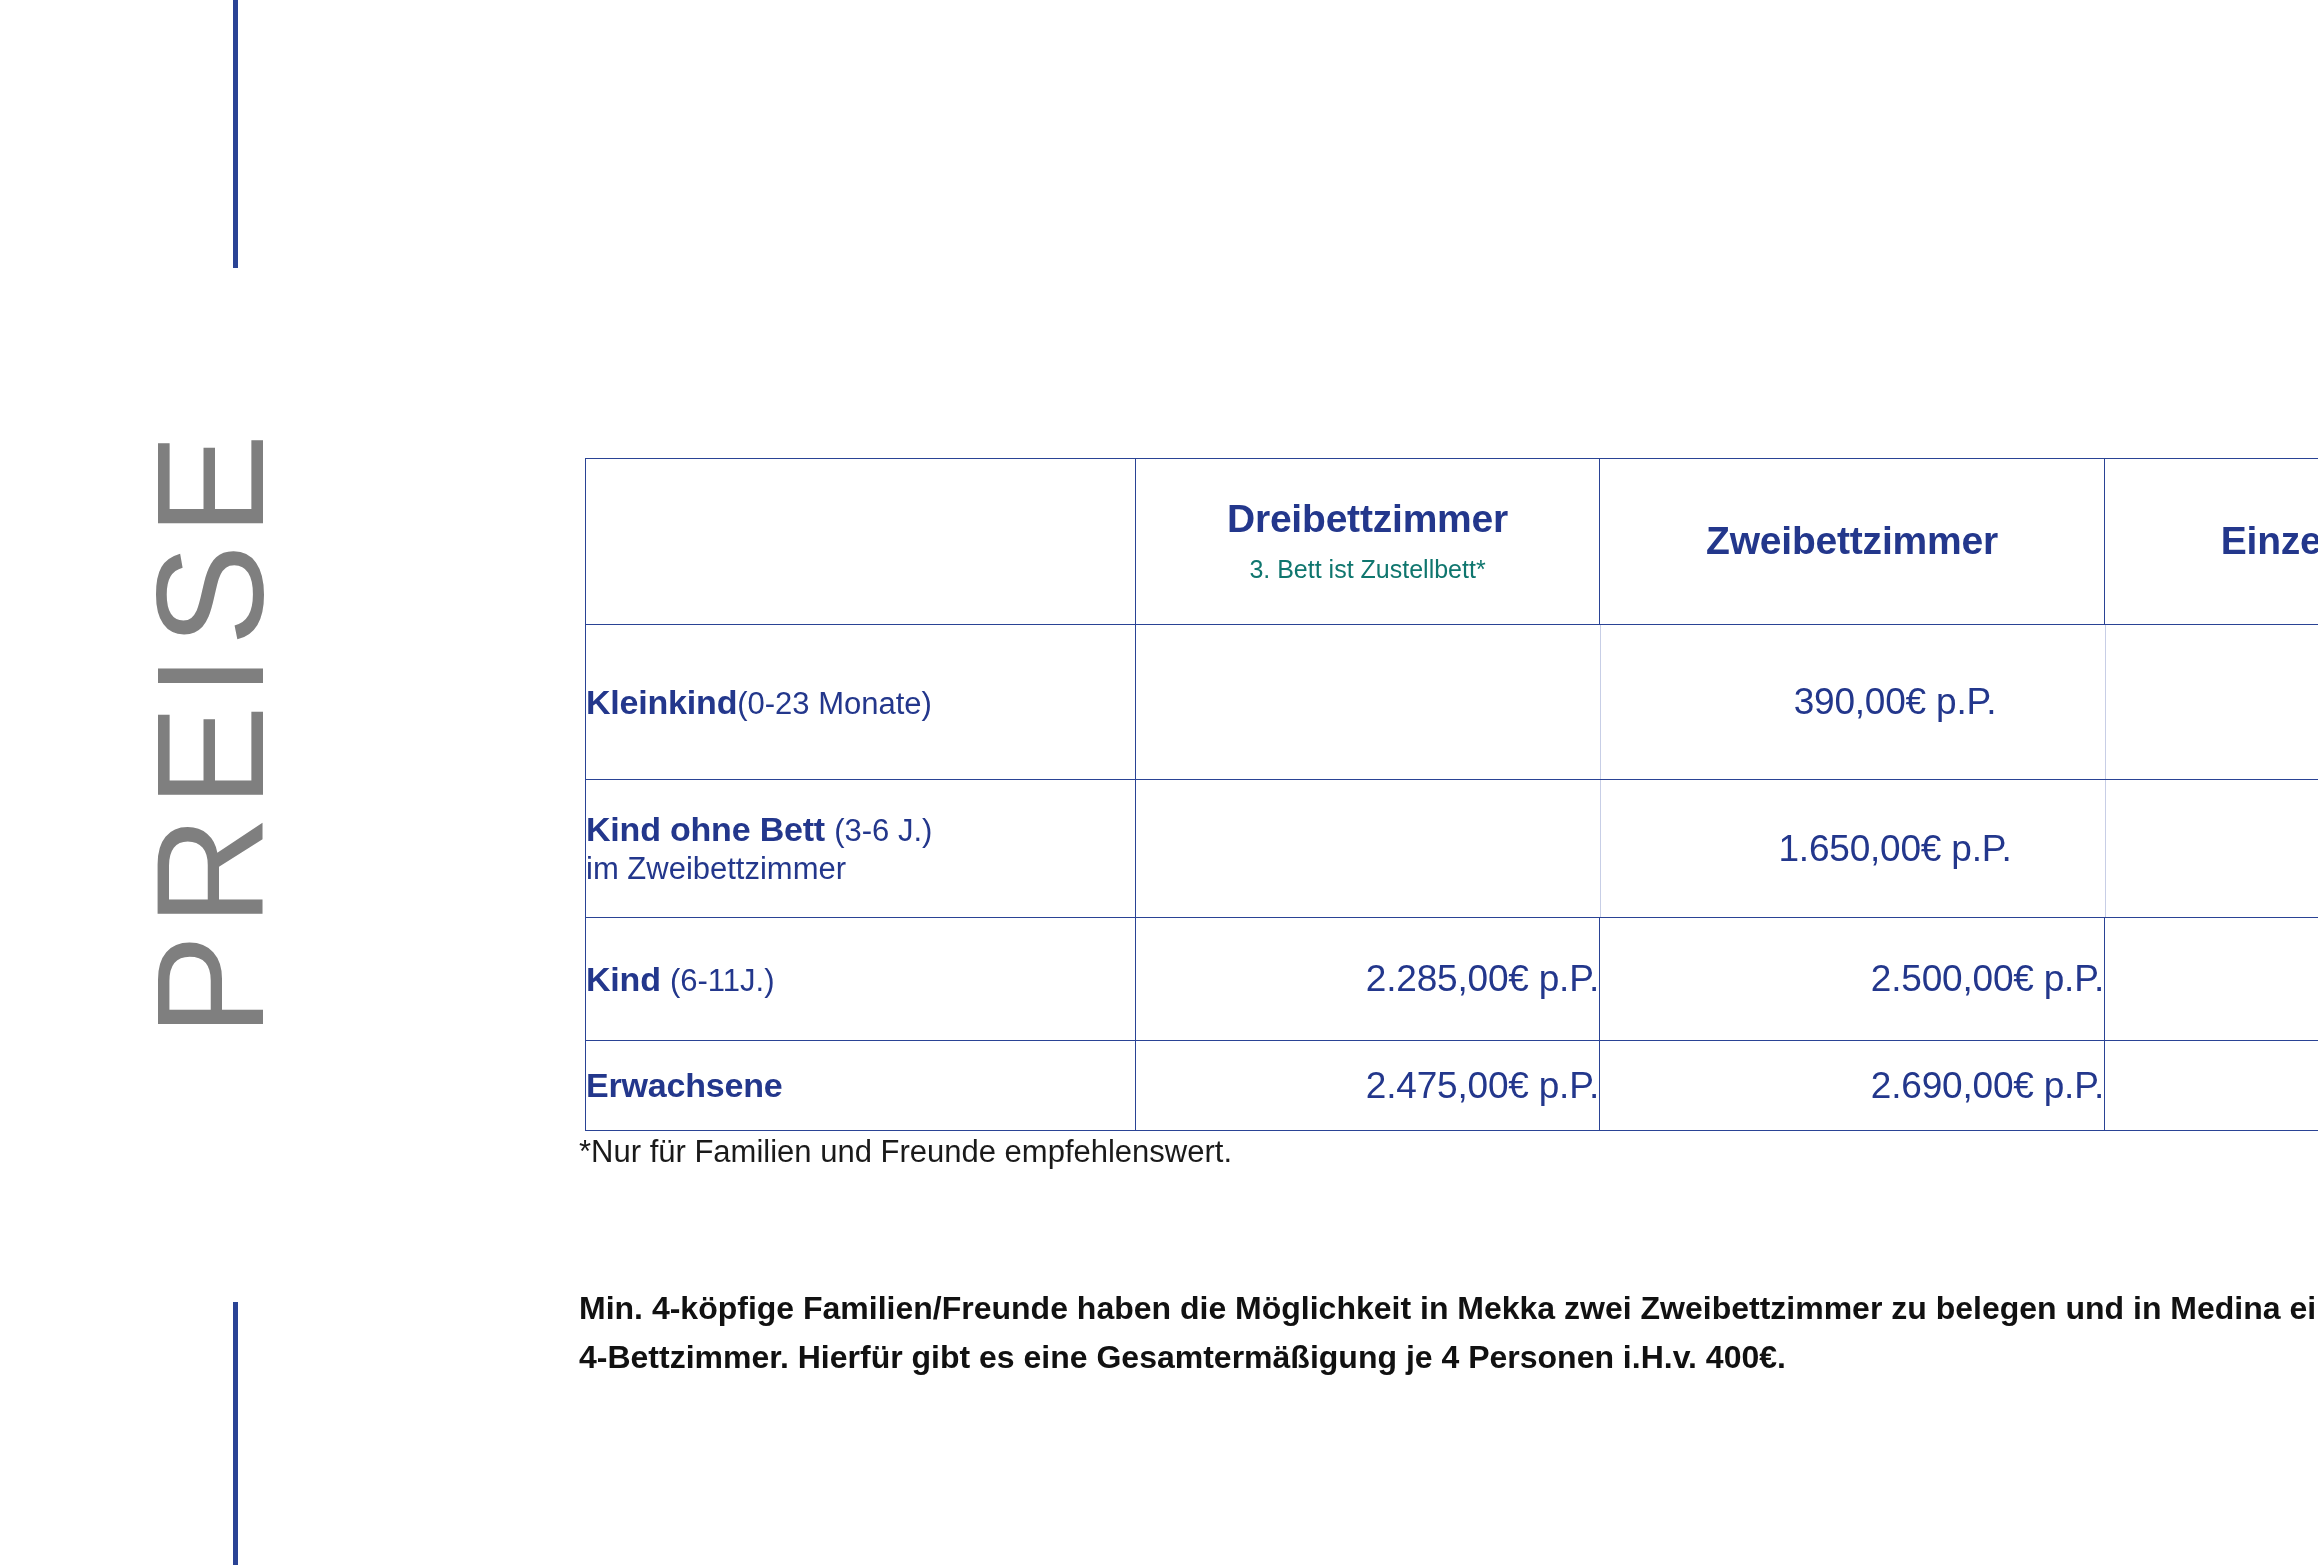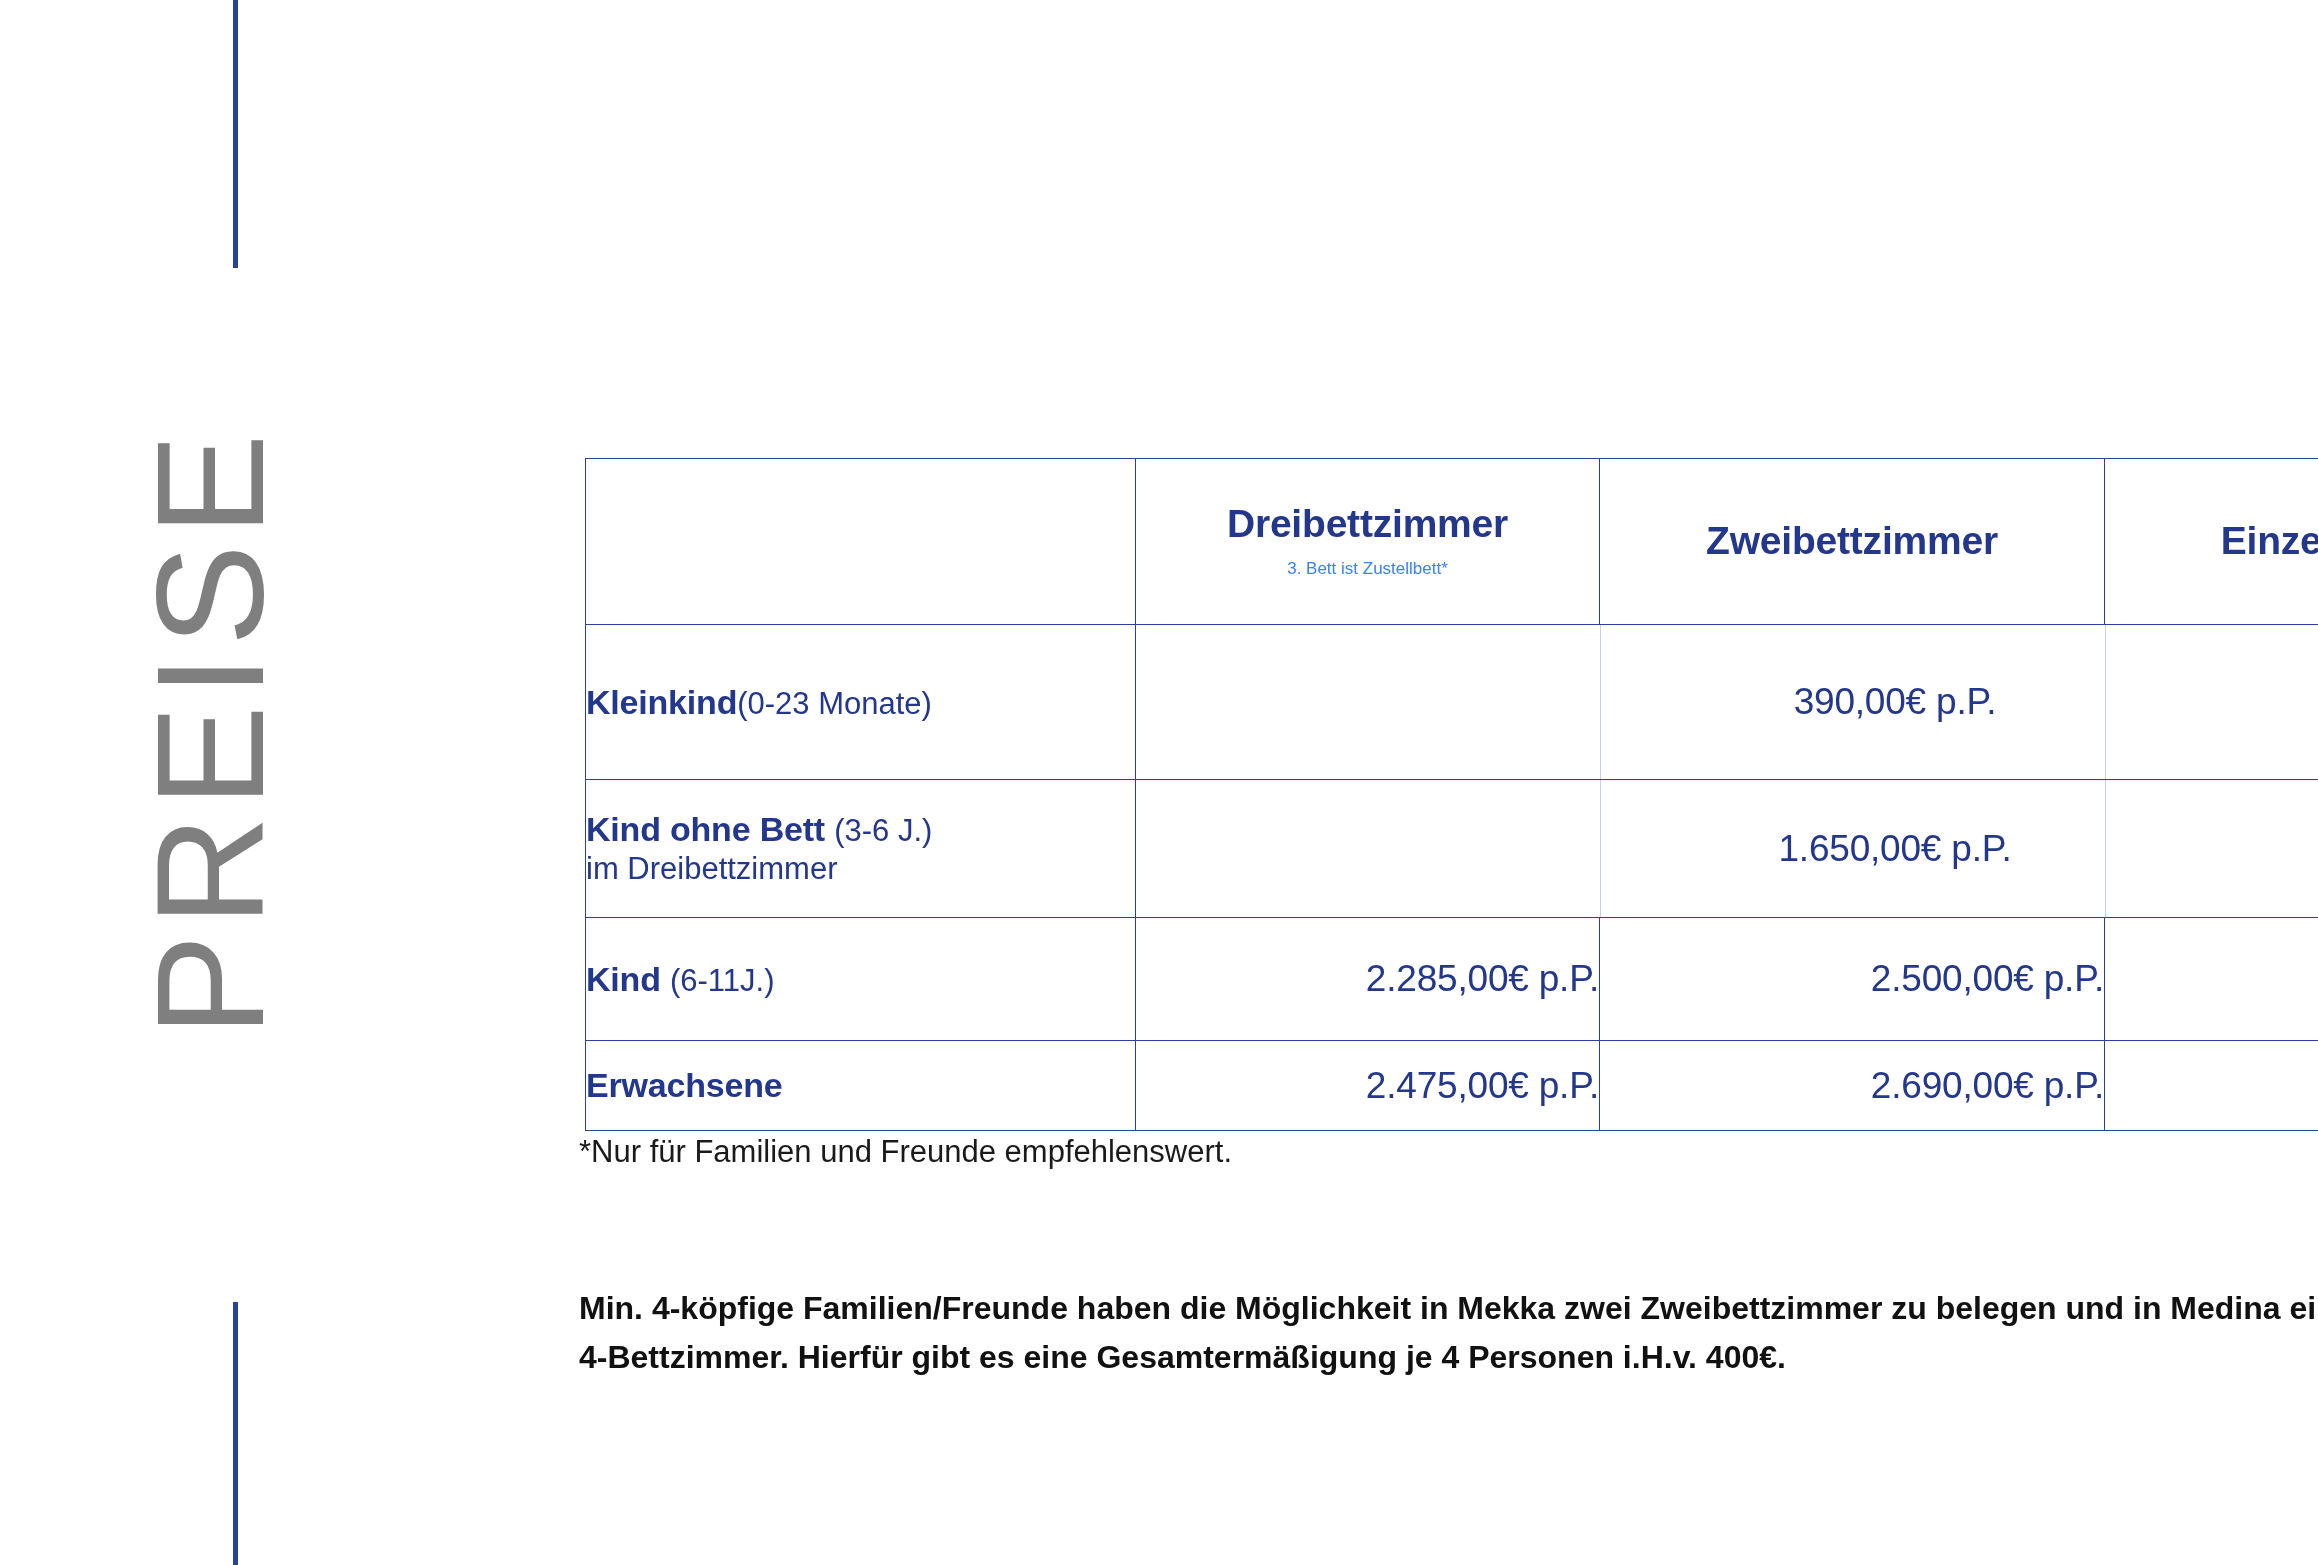--- a/index.html
+++ b/index.html
@@ -80,22 +80,22 @@
   .hdr-title {
     text-align: center;
     color: #23378C;
     font-size: 39px;
     font-weight: bold;
     line-height: 1.05;
     letter-spacing: -0.2px;
   }
   .hdr-sub {
     text-align: center;
-    color: #3b82f6;
-    font-size: 17px;
+    color: #0f766e;
+    font-size: 25px;
     font-weight: 400;
     line-height: 1.2;
     margin-top: 14px;
   }
 
   
   .label-cell {
     padding-left: 32px;
     color: #23378C;
     line-height: 1.18;
@@ -225,21 +225,21 @@
             <span class="ghost-sep s1"></span>
             <span class="ghost-sep s2"></span>
             <span>390,00€ p.P.</span>
           </div>
         </td>
       </tr>
 
       <tr class="r2">
         <td class="label-cell">
           <span class="label-strong">Kind ohne Bett </span><span class="label-weak">(3-6 J.)</span>
-          <span class="label-line2">im Dreibettzimmer</span>
+          <span class="label-line2">im Zweibettzimmer</span>
         </td>
         <td class="price-merged" colspan="3">
           <div class="merged-inner">
             <span class="ghost-sep s1"></span>
             <span class="ghost-sep s2"></span>
             <span>1.650,00€ p.P.</span>
           </div>
         </td>
       </tr>
 

